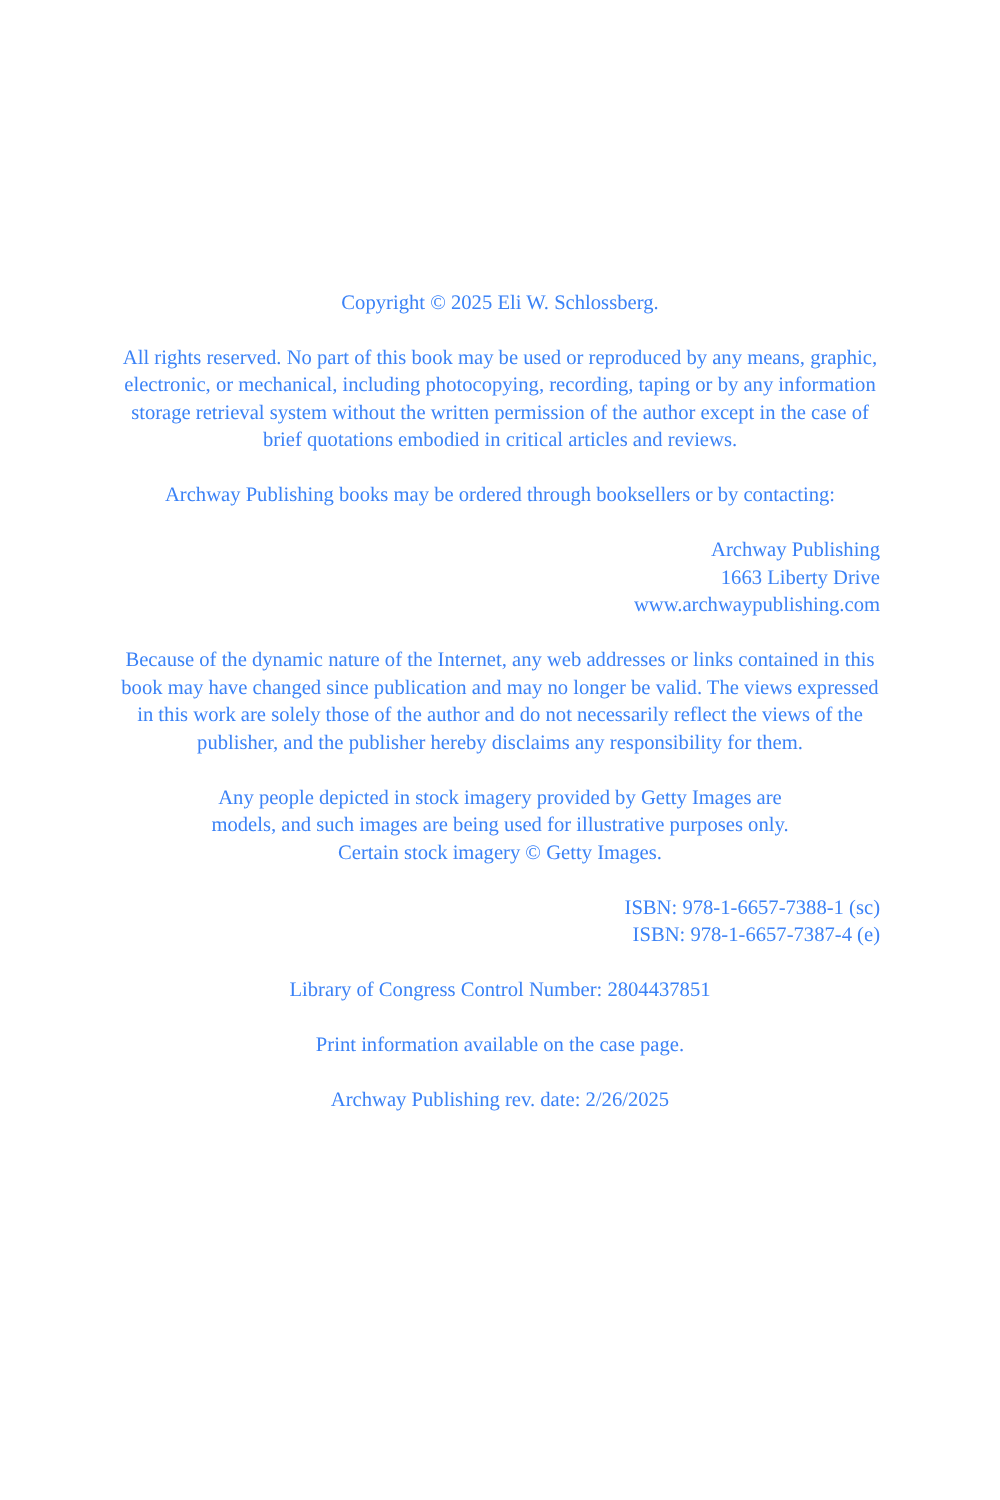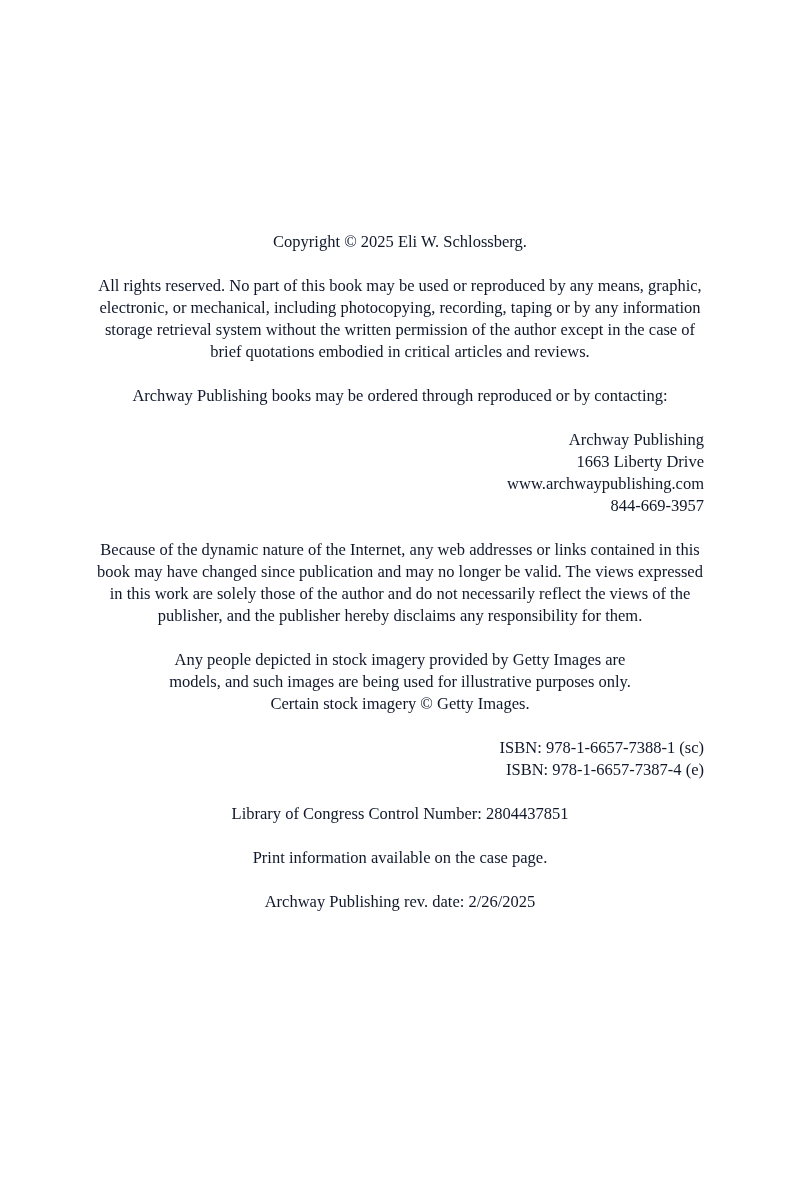--- a/index.html
+++ b/index.html
@@ -7,21 +7,21 @@
     padding: 0;
     background: #ffffff;
   }
   .page {
     position: relative;
     width: 800px;
     height: 1200px;
     background: #ffffff;
     overflow: hidden;
     font-family: "Liberation Serif", "DejaVu Serif", serif;
-    color: #0f172a;
+    color: #3b82f6;
   }
   .page-text {
     box-sizing: border-box;
     width: 608px;
     margin: 0 auto;
     padding-top: 231px;
     font-size: 16.5px;
     line-height: 22px;
     text-align: center;
   }
@@ -46,27 +46,26 @@
 </head>
 <body>
 
 <div class="page">
   <div class="page-text">
 
     <div class="block">Copyright © 2025 Eli W. Schlossberg.</div>
 
     <div class="block">All rights reserved. No part of this book may be used or reproduced by any means, graphic, electronic, or mechanical, including photocopying, recording, taping or by any information storage retrieval system without the written permission of the author except in the case of brief quotations embodied in critical articles and reviews.</div>
 
-    <div class="block">Archway Publishing books may be ordered through reproduced or by contacting:</div>
+    <div class="block">Archway Publishing books may be ordered through booksellers or by contacting:</div>
 
     <div class="block">
       <span class="line">Archway Publishing</span>
       <span class="line">1663 Liberty Drive</span>
       <span class="line">www.archwaypublishing.com</span>
-      <span class="line">844-669-3957</span>
     </div>
 
     <div class="block">Because of the dynamic nature of the Internet, any web addresses or links contained in this book may have changed since publication and may no longer be valid. The views expressed in this work are solely those of the author and do not necessarily reflect the views of the publisher, and the publisher hereby disclaims any responsibility for them.</div>
 
     <div class="block narrow">Any people depicted in stock imagery provided by Getty Images are models, and such images are being used for illustrative purposes only. Certain stock imagery © Getty Images.</div>
 
     <div class="block">
       <span class="line">ISBN: 978-1-6657-7388-1 (sc)</span>
       <span class="line">ISBN: 978-1-6657-7387-4 (e)</span>
     </div>

